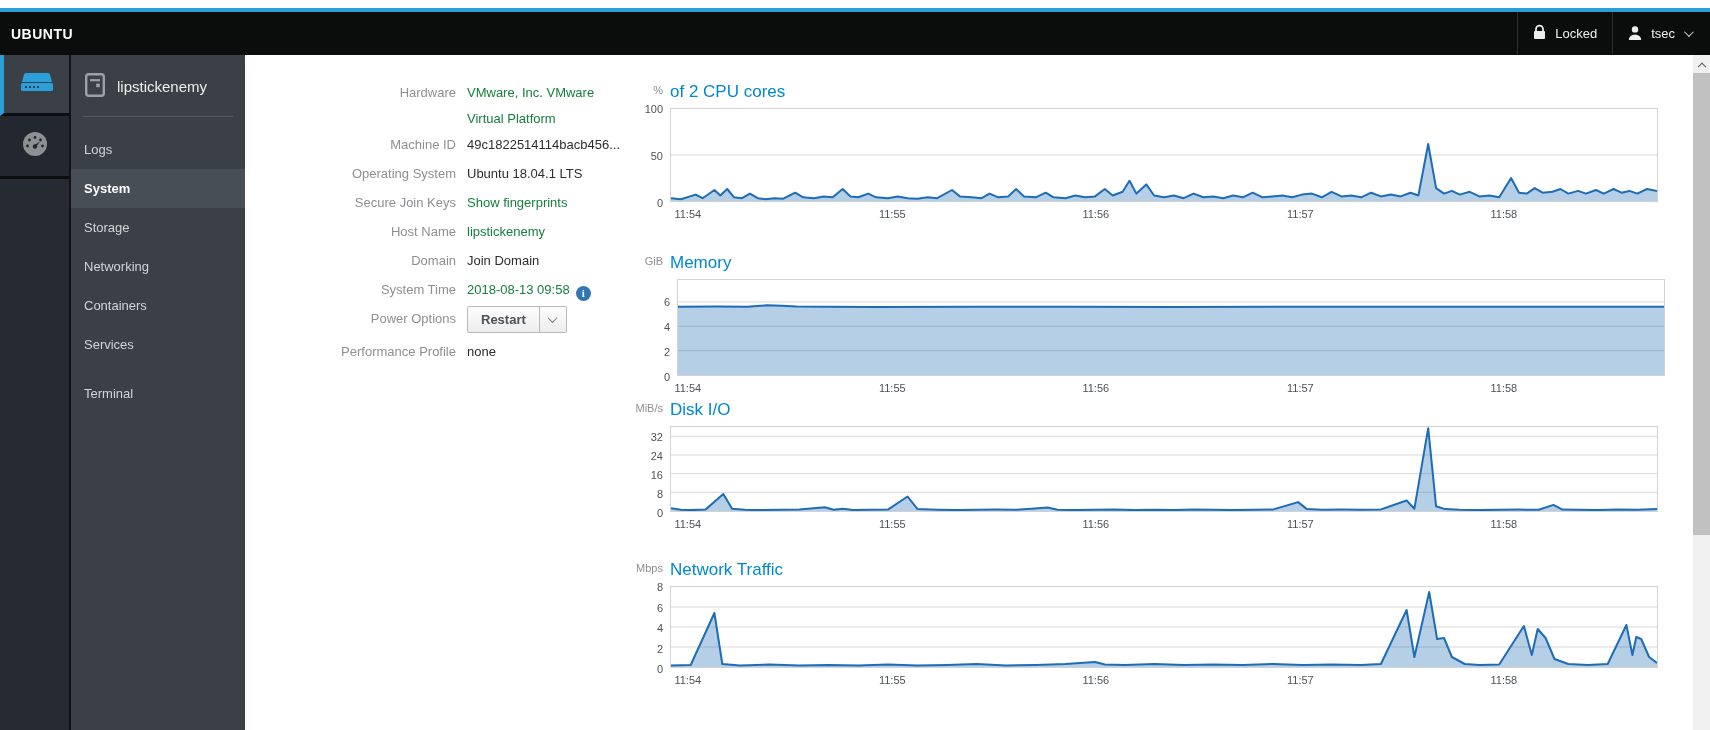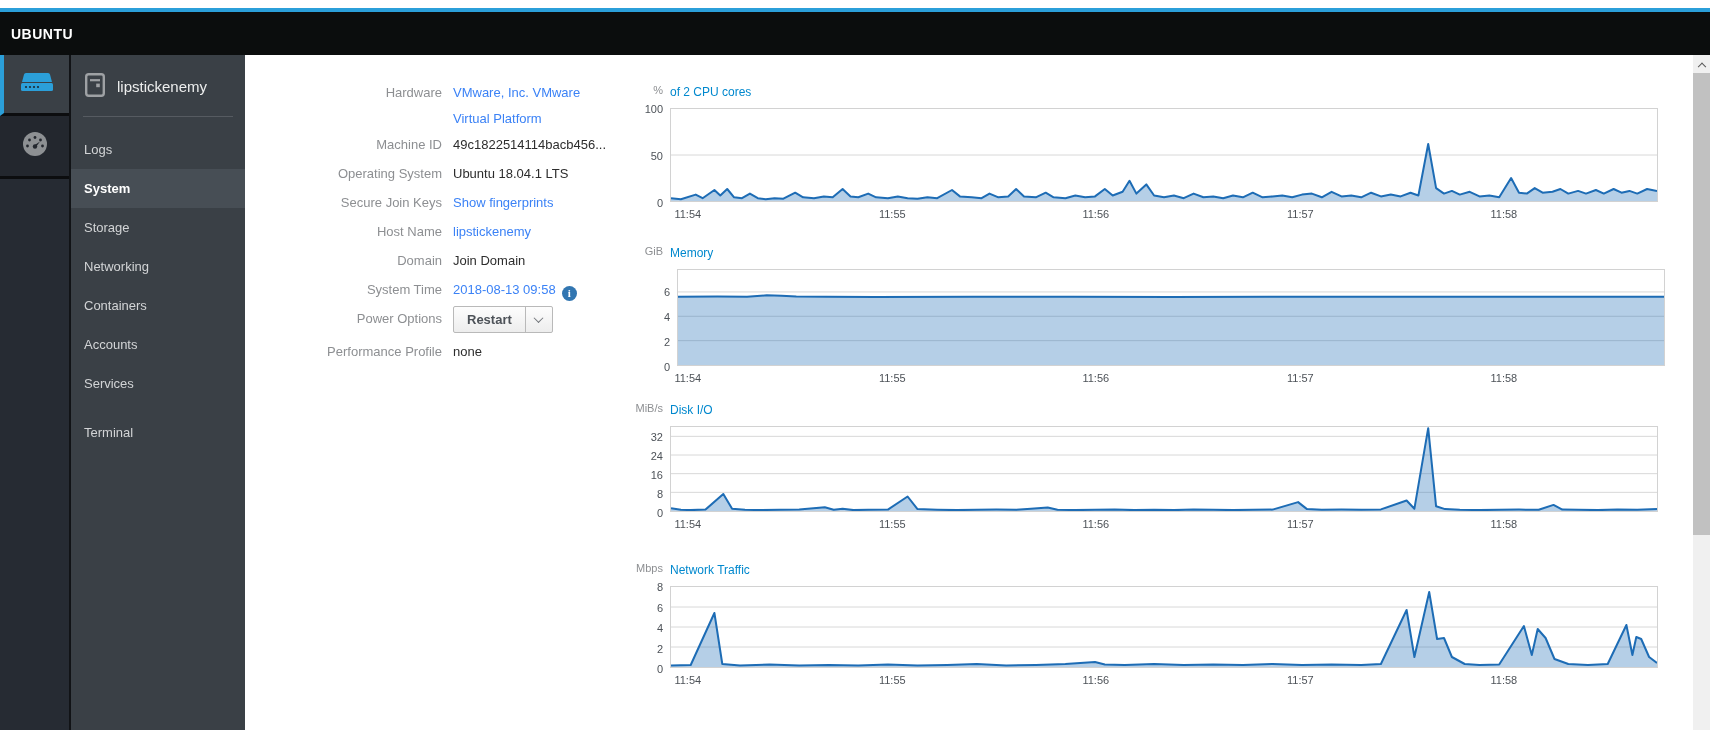--- a/index.html
+++ b/index.html
@@ -31,62 +31,85 @@
   .nav-items { padding-top:13px; }
   .nav-item { height:39px; display:flex; align-items:center; padding-left:13px;
     font-size:13px; color:#d2d4d6; cursor:pointer; }
   .nav-item.selected { background:#474e55; color:#ffffff; font-weight:700; }
   .nav-item.group2 { margin-top:10px; }
 
   
   .main { position:absolute; left:245px; top:47px; width:1448px; height:683px; background:#fff; }
 
   
-  .info-panel { position:absolute; left:0; top:25px; width:430px; }
+  .info-panel { position:absolute; left:14px; top:25px; width:430px; }
   .info-row { display:flex; min-height:29px; align-items:flex-start; }
   .info-row.tall { min-height:52px; align-items:flex-start; }
   .info-row.btn-row { min-height:33px; }
   .info-label { width:197px; text-align:right; color:#8d8f92; font-size:13px; line-height:26px; flex:none; }
   .info-value { margin-left:11px; font-size:13px; color:#2d2d2d; line-height:26px; }
-  a.lnk { color:#3b82f6; text-decoration:none; cursor:pointer; }
+  a.lnk { color:#15803d; text-decoration:none; cursor:pointer; }
   .hw-link { display:inline-block; width:150px; line-height:26px; }
   .info-ico { display:inline-flex; width:15px; height:15px; border-radius:50%; background:#3276b1; color:#fff;
     font-size:11px; font-weight:700; align-items:center; justify-content:center; vertical-align:-3px; margin-left:6px;
     font-family:"Liberation Serif", serif; cursor:pointer; }
   .split-btn { display:inline-flex; height:27px; border:1px solid #b9b9b9; border-radius:2px; overflow:hidden;
     background:linear-gradient(#fdfdfd,#ededed); cursor:pointer; }
   .split-btn .lbl { padding:0 13px; display:flex; align-items:center; font-size:13px; font-weight:700; color:#4d5258; }
   .split-btn .car { width:27px; display:flex; align-items:center; justify-content:center; border-left:1px solid #b9b9b9; }
   .split-btn .car .chev { border-color:#72767b; transform:rotate(45deg) translate(-1px,-1px); }
 
   
   .charts-panel { position:absolute; left:425px; top:0; width:1010px; height:683px; }
   .chart-block { position:absolute; left:0; width:988px; }
   .chart-head { position:absolute; top:-26px; left:0; height:16px; white-space:nowrap; }
   .chart-unit { position:absolute; right:calc(100% + 7px); top:-24px; font-size:11px; color:#8d8f92; white-space:nowrap; }
-  .chart-title { font-size:12px; color:#0088ce; text-decoration:none; cursor:pointer; }
+  .chart-title { font-size:17px; color:#0088ce; text-decoration:none; cursor:pointer; }
   .chart-box { position:relative; width:988px; border:1px solid #d2d2d2; background:#fff; }
   .chart-box svg { display:block; position:absolute; left:0; top:0; }
   .ytick { position:absolute; right:calc(100% + 8px); transform:translateY(-50%); font-size:11px; color:#4d5258; }
   .xtick { position:absolute; transform:translateX(-50%); font-size:11px; color:#4d5258; }
 
   
   .scrollbar { position:absolute; left:1693px; top:47px; width:17px; height:683px; background:#f0f0f0; }
   .sb-arrow { height:17px; display:flex; align-items:center; justify-content:center; cursor:pointer; }
   .sb-arrow .chev { border-color:#5a5a5a; transform:rotate(-135deg) translate(-2px,-2px); width:6px; height:6px; }
   .sb-thumb { position:absolute; left:0; top:18px; width:17px; height:462px; background:#c1c1c1; cursor:pointer; }
 </style>
 </head>
 <body>
 
 <div class="app">
 
   <div class="topstrip"></div>
   <div class="topbar">
     <div class="brand">UBUNTU</div>
+    <div class="topbar-right">
+      <div class="tb-sep"></div>
+      <div class="tb-group">
+        <span>
+          <svg width="13" height="16" viewBox="0 0 13 16">
+              <path d="M3 7 V5.2 a3.5 3.5 0 0 1 7 0 V7" fill="none" stroke="#ededed" stroke-width="1.8"></path>
+              <rect x="1" y="7" width="11" height="8" rx="1" fill="#ededed"></rect>
+            </svg>
+        </span>
+        <span>Locked</span>
+      </div>
+      <div class="tb-sep"></div>
+      <div class="tb-group">
+        <span>
+          <svg width="14" height="15" viewBox="0 0 14 15">
+              <circle cx="7" cy="4.4" r="3.2" fill="#ededed"></circle>
+              <path d="M0.8 15 a6.2 5.6 0 0 1 12.4 0 z" fill="#ededed"></path>
+            </svg>
+        </span>
+        <span>tsec</span>
+        <span class="chev"></span>
+      </div>
+    </div>
   </div>
 
   <div class="iconstrip">
     <div class="strip-cell sel">
       <span>
         <svg width="36" height="24" viewBox="0 0 36 24">
             <path d="M7 3 h22 a2 2 0 0 1 2 1.6 L33 12 H3 L5 4.6 A2 2 0 0 1 7 3 z" fill="#2b9fd9"></path>
             <rect x="2" y="13" width="32" height="8" rx="1.5" fill="#2b9fd9"></rect>
             <g fill="#1b2b36">
               <circle cx="7" cy="17" r="1.1"></circle>
@@ -137,23 +160,20 @@
       <div class="nav-item">
           <span>Storage</span>
         </div>
       <div class="nav-item">
           <span>Networking</span>
         </div>
       <div class="nav-item">
           <span>Containers</span>
         </div>
       <div class="nav-item">
-          <span>Accounts</span>
-        </div>
-      <div class="nav-item">
           <span>Services</span>
         </div>
       <div class="nav-item group2">
           <span>Terminal</span>
         </div>
     </div>
   </div>
 
   <div class="main">
 
@@ -216,21 +236,21 @@
             <span class="ytick" style="top: 0px;">100</span>
             <span class="ytick" style="top: 47px;">50</span>
             <span class="ytick" style="top: 94px;">0</span>
           </div>
           <span class="xtick" style="left: 17.784px; top: 100px;">11:54</span>
           <span class="xtick" style="left: 222.3px; top: 100px;">11:55</span>
           <span class="xtick" style="left: 425.828px; top: 100px;">11:56</span>
           <span class="xtick" style="left: 630.344px; top: 100px;">11:57</span>
           <span class="xtick" style="left: 833.872px; top: 100px;">11:58</span>
         </div>
-        <div class="chart-block" style="top: 214px; height: 97px; padding-left: 7px;">
+        <div class="chart-block" style="top: 224px; height: 97px; padding-left: 7px;">
           <span class="chart-unit">GiB</span>
           <div class="chart-head"><a class="chart-title">Memory</a></div>
           <div class="chart-box" style="height: 97px;">
             <svg width="986" height="95" viewBox="0 0 986 95" preserveAspectRatio="none">
               <line x1="0" x2="986" y1="21.92307692307692" y2="21.92307692307692" stroke="#d8d8d8" stroke-width="1"></line>
               <line x1="0" x2="986" y1="46.28205128205128" y2="46.28205128205128" stroke="#d8d8d8" stroke-width="1"></line>
               <line x1="0" x2="986" y1="70.64102564102565" y2="70.64102564102565" stroke="#d8d8d8" stroke-width="1"></line>
               <path d="M0.0 26.8 L39.4 26.6 L69.0 26.8 L88.7 25.3 L103.5 25.8 L118.3 26.6 L147.9 26.8 L197.2 27.0 L295.8 26.8 L394.4 26.8 L493.0 27.0 L591.6 26.8 L690.2 26.8 L788.8 26.8 L887.4 26.8 L986.0 26.8 L986 95 L0 95 Z" fill="rgba(31,108,181,0.33)" stroke="none"></path>
               <path d="M0.0 26.8 L39.4 26.6 L69.0 26.8 L88.7 25.3 L103.5 25.8 L118.3 26.6 L147.9 26.8 L197.2 27.0 L295.8 26.8 L394.4 26.8 L493.0 27.0 L591.6 26.8 L690.2 26.8 L788.8 26.8 L887.4 26.8 L986.0 26.8 " fill="none" stroke="#1d6cb5" stroke-width="2" stroke-linejoin="round"></path>
             </svg>

